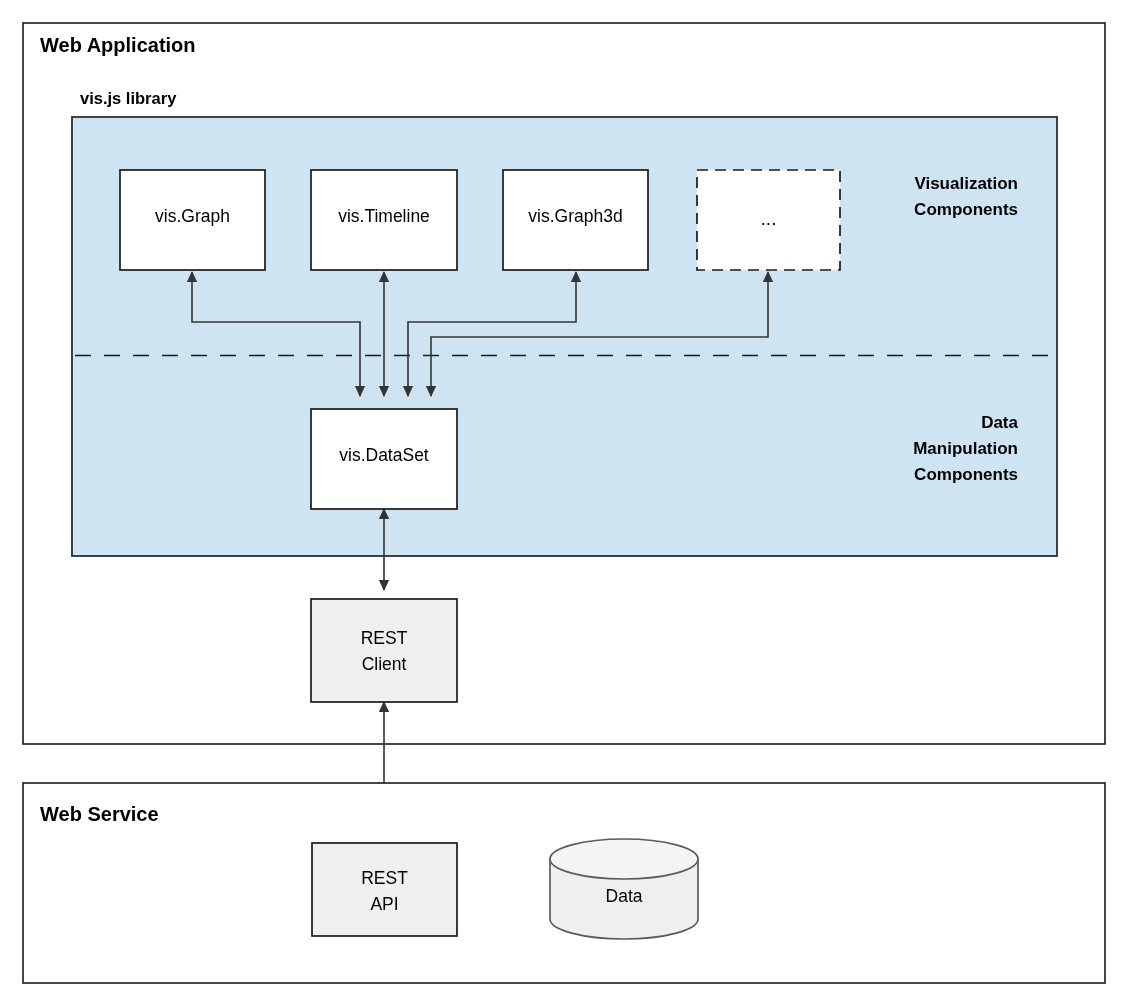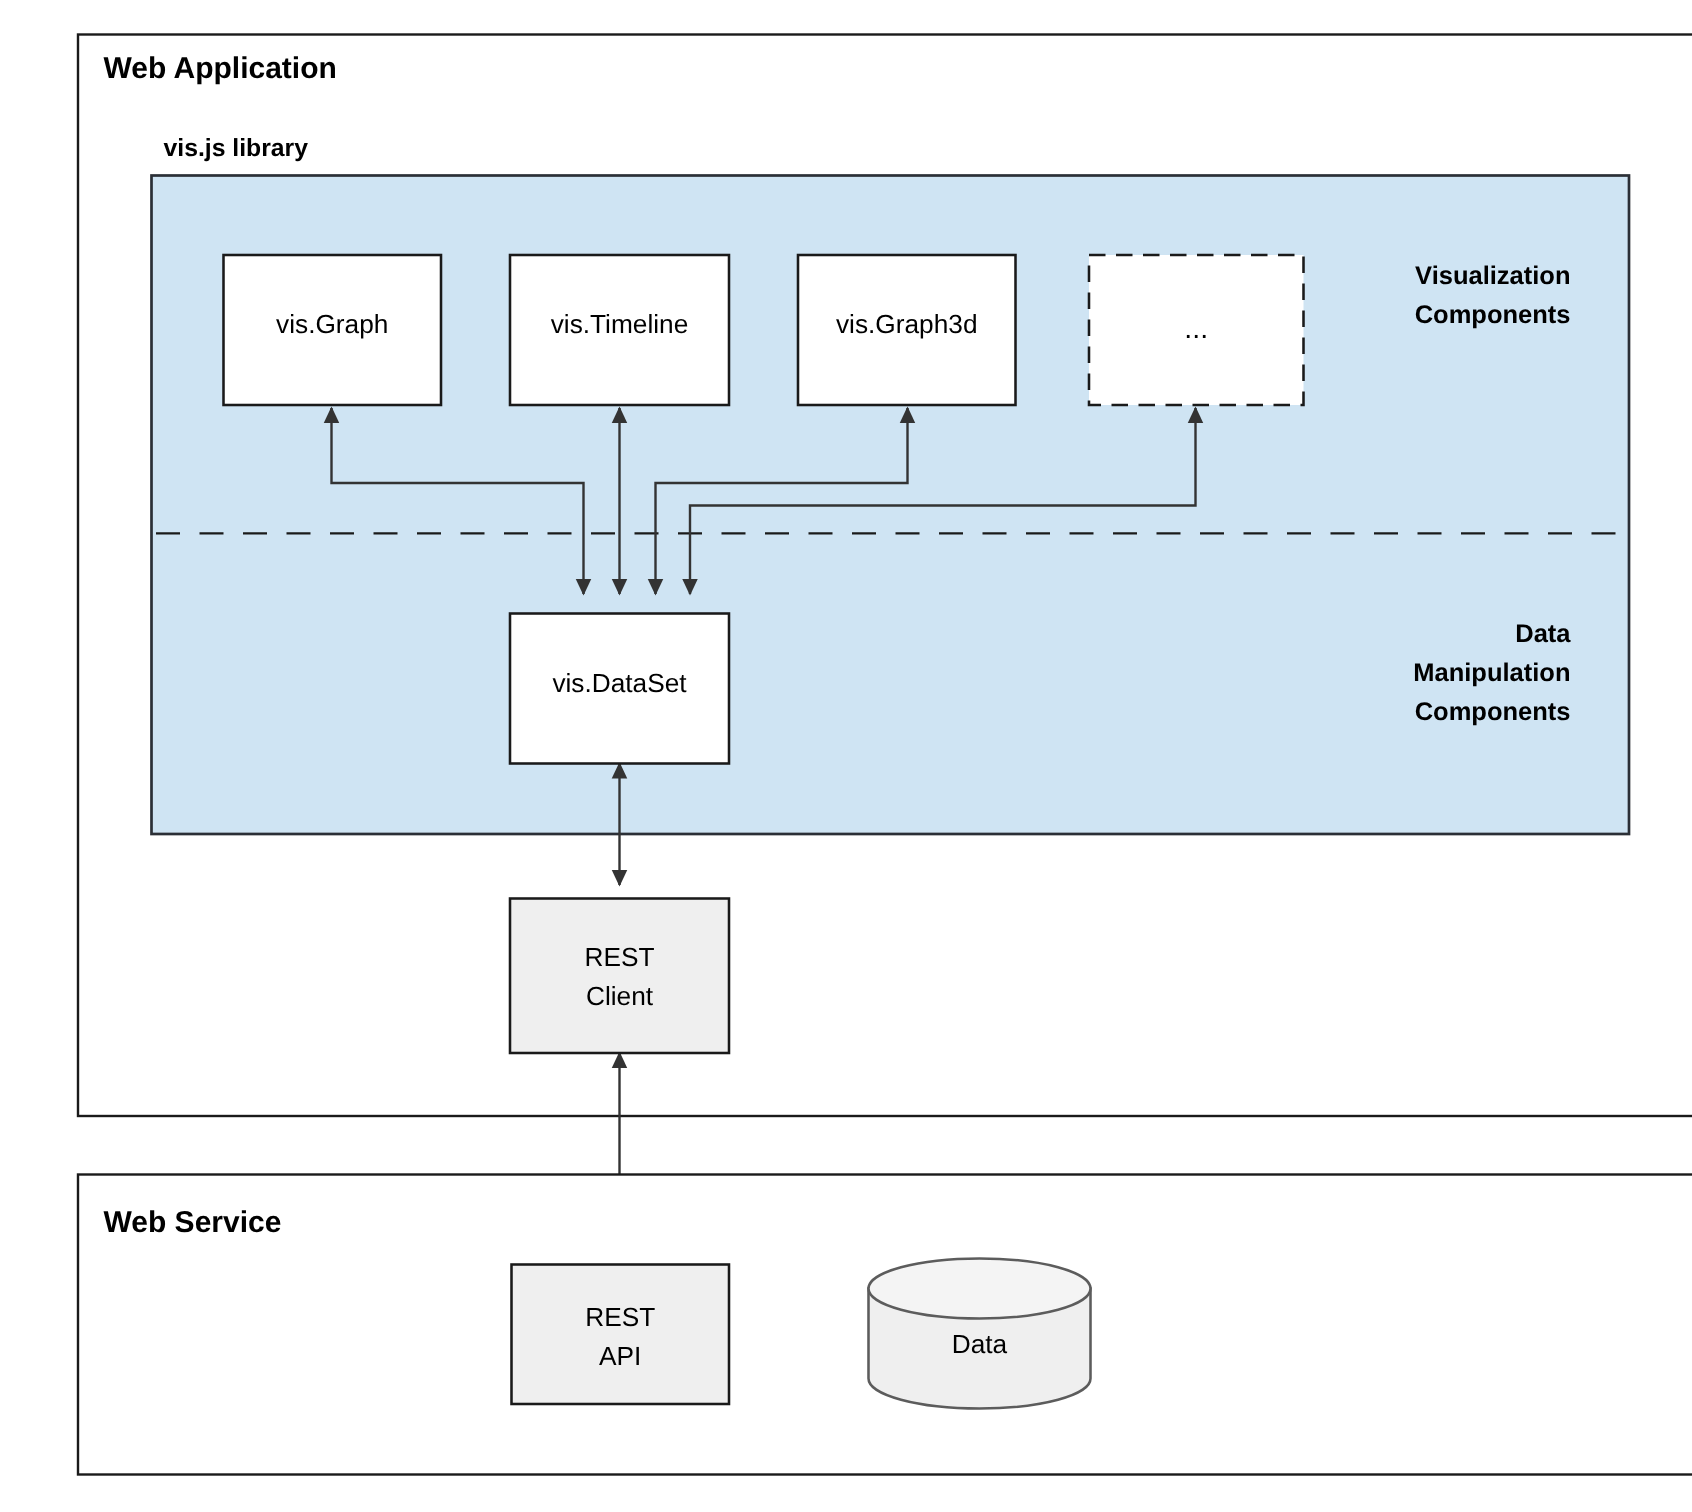--- a/index.html
+++ b/index.html
@@ -11,21 +11,20 @@
   body {
     font-family: "Liberation Sans", sans-serif;
     width: 1128px;
     height: 1008px;
     overflow: hidden;
   }
   #diagram-root {
     position: relative;
     width: 944px;
     height: 1008px;
-    padding-left: 29px;
   }
   svg.diagram {
     display: block;
     width: 1128px;
     height: 1008px;
   }
   .frame-rect {
     fill: #ffffff;
     stroke: #1a1a1a;
     stroke-width: 1.6;

